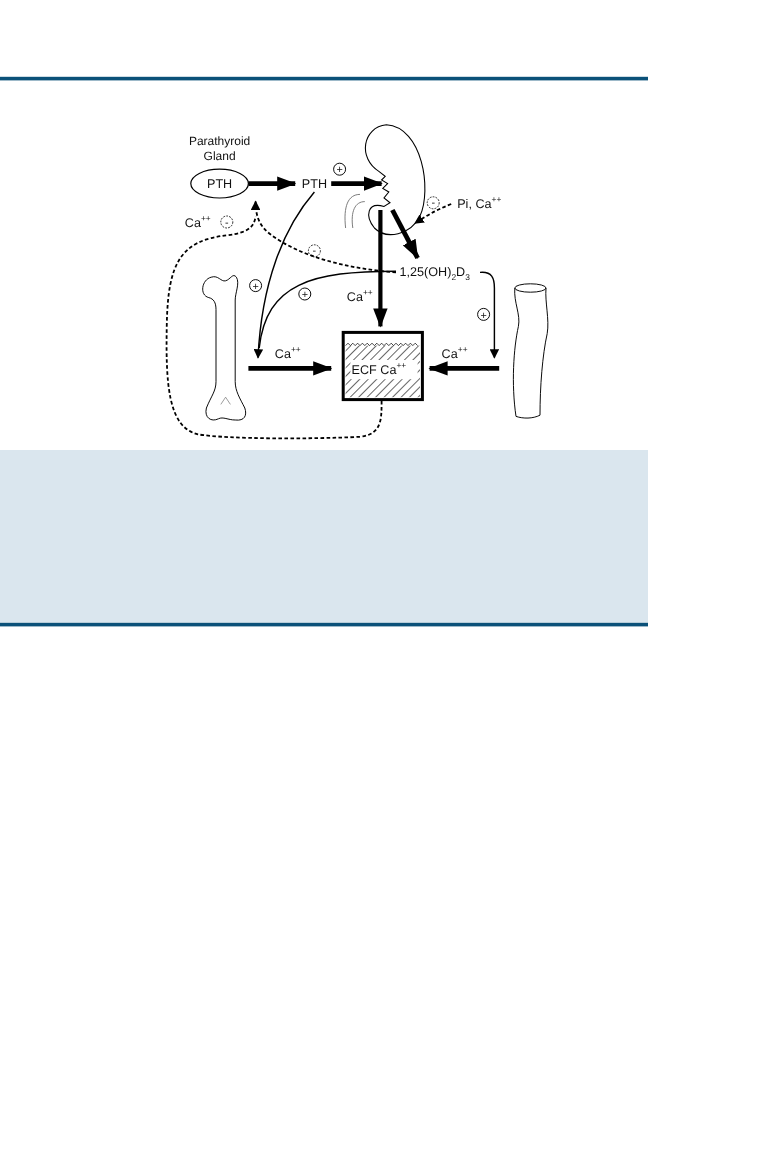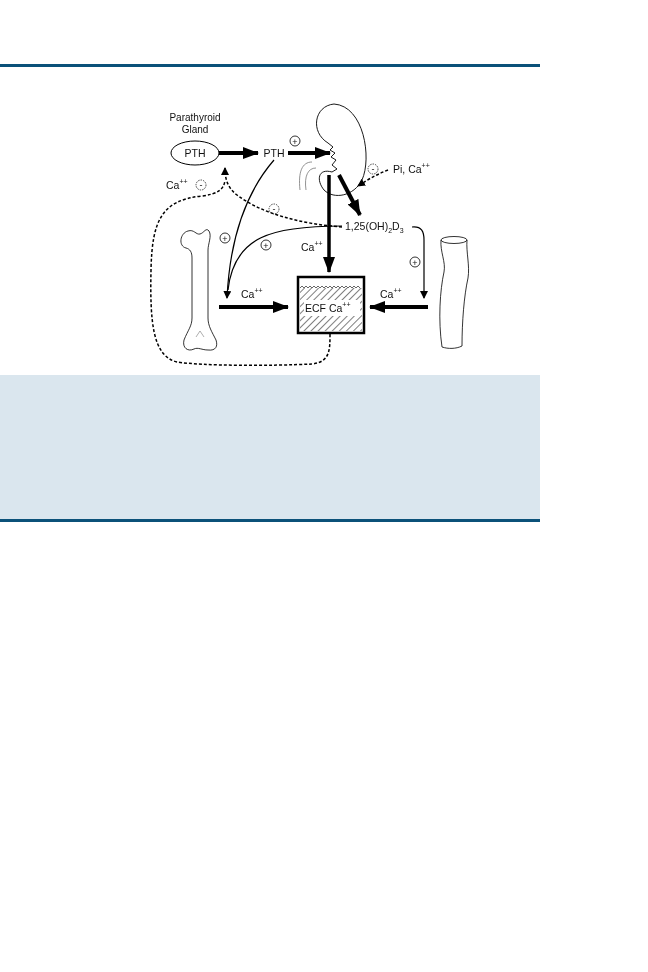--- a/index.html
+++ b/index.html
@@ -3,21 +3,21 @@
   <meta charset="utf-8">
   <style>
     html, body { margin: 0; padding: 0; background: #ffffff; }
     body { width: 648px; height: 972px; position: relative; overflow: hidden;
            font-family: "Liberation Sans", sans-serif; }
     .rule { position: absolute; left: 0; width: 540px; background: #0b5179; }
     .rule-top { top: 64px; height: 3px; }
     .caption-box { position: absolute; left: 0; top: 375px; width: 540px; height: 144px;
                    background: #dae6ee; }
     .rule-bottom { top: 519px; height: 3px; }
-    .figure { position: absolute; left: 12px; top: 90px; width: 540px; height: 285px; }
+    .figure { position: absolute; left: 0; top: 90px; width: 540px; height: 285px; }
     svg text { font-family: "Liberation Sans", sans-serif; fill: #111; }
   </style>
 </head>
 <body>
 
 <div class="rule rule-top"></div>
 
 <div class="figure">
   <svg width="540" height="285" viewBox="0 90 540 285" xmlns="http://www.w3.org/2000/svg">
     <defs>

